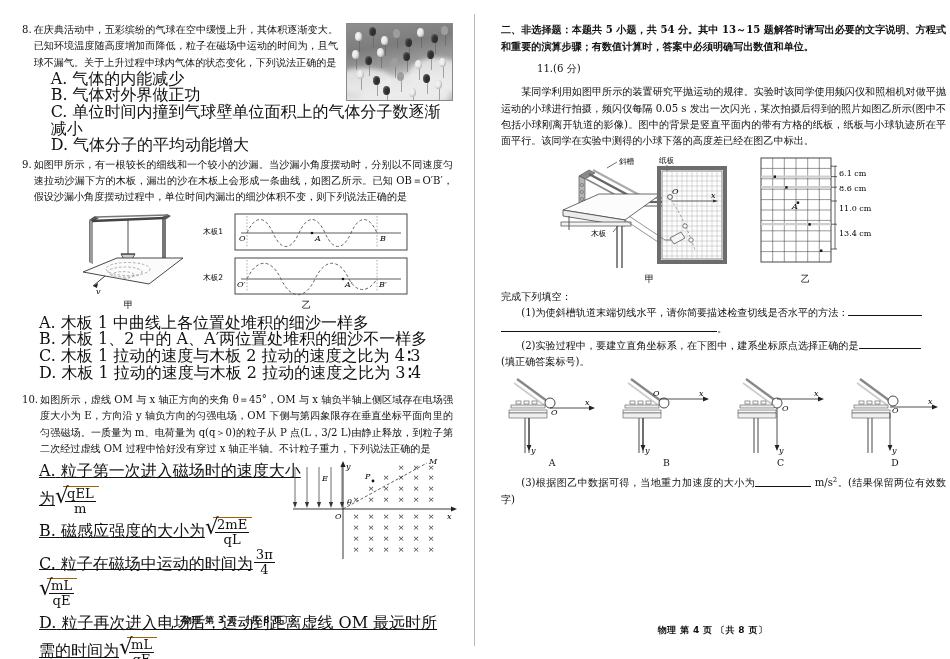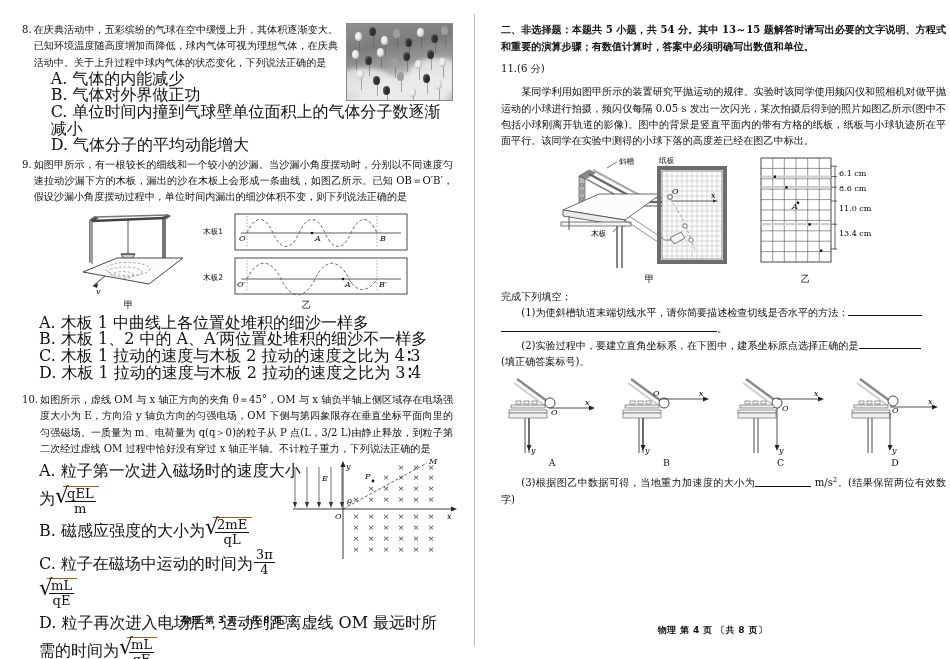--- a/index.html
+++ b/index.html
@@ -41,21 +41,21 @@
   }
   .qnum-wrap { display: flex; align-items: flex-start; }
   .qnum { flex: 0 0 auto; padding-right: 2px; font-size: 10.1px; line-height: 16.3px; }
   .qbody { flex: 1 1 auto; }
   .indent { text-indent: 2em; }
   .opt {
     font-size: 16px;
     line-height: 16.6px;
     padding-left: 17px;
   }
-  .opt-tall { line-height: 28px; }
+  .opt-tall { line-height: 28px; text-decoration: underline; }
 
   
   .frac {
     display: inline-block;
     vertical-align: -0.42em;
     text-align: center;
     font-size: 0.82em;
     line-height: 1.08;
     margin: 0 1px;
   }
@@ -169,21 +169,21 @@
             <div class="b dk" style="left:80px;top:26px;"></div>
             <div class="b lt" style="left:92px;top:34px;"></div>
             <div class="b lt" style="left:10px;top:46px;"></div>
             <div class="b dk" style="left:26px;top:52px;"></div>
             <div class="b md" style="left:50px;top:48px;"></div>
             <div class="b dk" style="left:76px;top:50px;"></div>
             <div class="b lt" style="left:88px;top:56px;"></div>
             <div class="b dk" style="left:36px;top:62px;"></div>
             <div class="b lt" style="left:62px;top:64px;"></div>
           </div>
-          <div class="qtext">在庆典活动中，五彩缤纷的气球在空中缓慢上升，其体积逐渐变大。已知环境温度随高度增加而降低，球内气体可视为理想气体，在庆典活动中。关于上升过程中球内气体的状态变化，下列说法正确的是</div>
+          <div class="qtext">在庆典活动中，五彩缤纷的气球在空中缓慢上升，其体积逐渐变大。已知环境温度随高度增加而降低，粒子在磁场中运动的时间为，且气球不漏气。关于上升过程中球内气体的状态变化，下列说法正确的是</div>
           <div class="opt">A. 气体的内能减少</div>
           <div class="opt">B. 气体对外界做正功</div>
           <div class="opt">C. 单位时间内撞到气球壁单位面积上的气体分子数逐渐减小</div>
           <div class="opt">D. 气体分子的平均动能增大</div>
         </div>
       </div>
     </div>
 
     <div class="q" style="margin-top:2px;">
       <div class="qnum-wrap">
@@ -376,21 +376,21 @@
       </div>
 
       <div class="footer" style="bottom:32px;">物理 第 3 页 〔共 8 页〕</div>
     </div>
   </div>
 
   <div class="col col-right">
 
     <div class="sect-head">二、非选择题：本题共 5 小题，共 54 分。其中 13～15 题解答时请写出必要的文字说明、方程式和重要的演算步骤；有数值计算时，答案中必须明确写出数值和单位。</div>
 
-    <div style="margin-top:2px;">
+    <div style="margin-top:2px;margin-left:36px;">
       <span class="sub">11.</span><span class="sub">(6 分)</span>
     </div>
 
     <div class="qtext indent" style="margin-top:7px;">某同学利用如图甲所示的装置研究平抛运动的规律。实验时该同学使用频闪仪和照相机对做平抛运动的小球进行拍摄，频闪仪每隔 0.05 s 发出一次闪光，某次拍摄后得到的照片如图乙所示(图中不包括小球刚离开轨道的影像)。图中的背景是竖直平面内的带有方格的纸板，纸板与小球轨迹所在平面平行。该同学在实验中测得的小球下落的高度差已经在图乙中标出。</div>
 
     <div class="fig" style="margin-top:4px;">
       <div class="figrow" style="gap:14px; align-items:flex-start;">
 
         <div>
           <svg width="190" height="118" viewBox="0 0 190 118">

